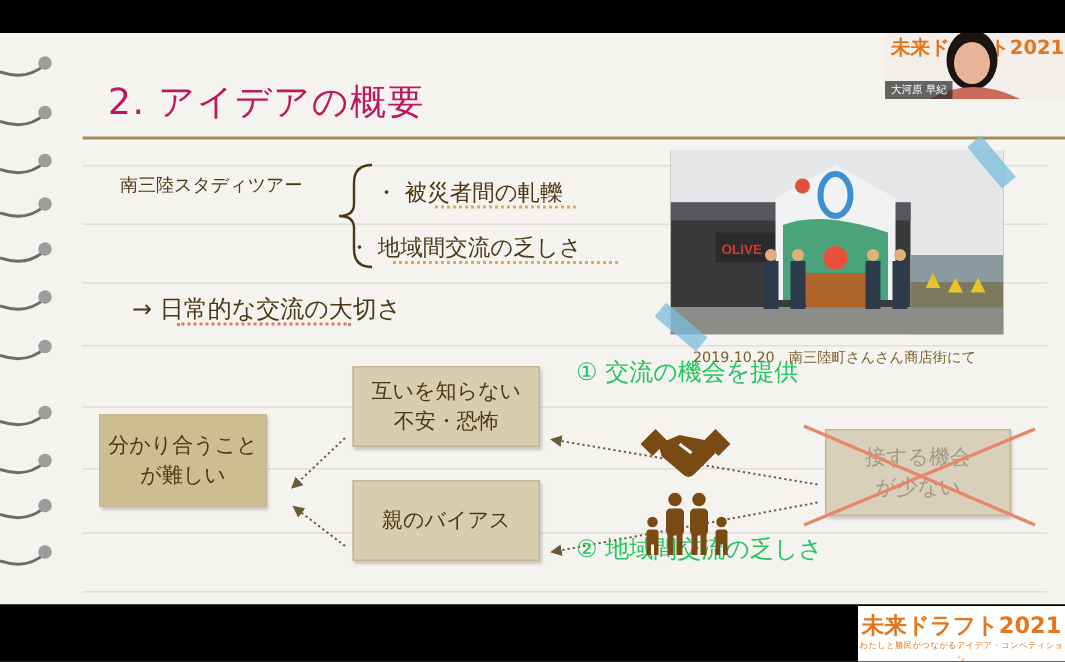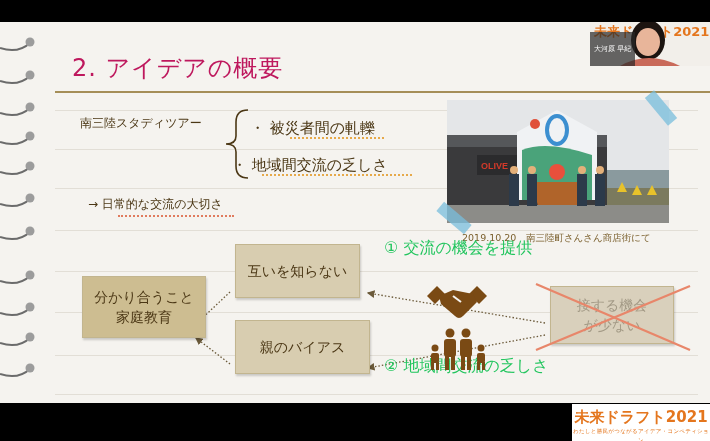--- a/index.html
+++ b/index.html
@@ -24,55 +24,55 @@
     .title-underline {
       position: absolute; left: 55px; top: 69px; width: 655px; height: 2px; background: #a58e58;
     }
 
     .tour-label { position: absolute; left: 80px; top: 115px; font-size: 12px; color: #4b3715; }
     .brace { position: absolute; left: 222px; top: 108px; width: 28px; height: 72px; }
     .bullet { position: absolute; font-size: 15px; color: #4b3715; text-align: right; }
     .bullet-1 { left: 250px; top: 97px; }
     .bullet-2 { left: 232px; top: 134px; }
     .squiggle { position: absolute; height: 3px; border-bottom: 2px dotted #e6a94a; }
-    .conclusion { position: absolute; left: 88px; top: 174px; font-size: 12px; color: #4b3715; }
+    .conclusion { position: absolute; left: 88px; top: 174px; font-size: 16px; color: #4b3715; }
     .squiggle-red { border-bottom-color: #e07b5e; }
 
     .photo-wrap {
       position: absolute; left: 447px; top: 80px; width: 222px; height: 123px;
       background: #9aa5a8; overflow: hidden;
     }
     .photo-caption {
       position: absolute; left: 462px; top: 212px; font-size: 9.5px; color: #7a5f2c; text-align: center;
     }
     .tape { position: absolute; width: 36px; height: 12px; background: rgba(120,190,220,0.75); }
 
     .card {
       position: absolute; background: #d8cdb0; border: 1px solid #c2b58f;
       box-shadow: 1px 2px 2px rgba(0,0,0,0.18);
       display: flex; align-items: center; justify-content: center; text-align: center;
       font-size: 14px; line-height: 20px; color: #4b3715;
     }
-    .card-main { left: 82px; top: 276px; width: 124px; height: 62px; background: #cdbd91; }
+    .card-main { left: 66px; top: 276px; width: 112px; height: 62px; background: #cdbd91; }
     .card-fear { left: 235px; top: 244px; width: 125px; height: 54px; }
-    .card-bias { left: 235px; top: 320px; width: 135px; height: 54px; }
+    .card-bias { left: 235px; top: 320px; width: 125px; height: 54px; }
     .card-crossed { left: 550px; top: 286px; width: 124px; height: 58px; color: #a39a86; background: #d9d0bc; }
 
     .step { position: absolute; font-size: 16px; color: #22c55e; }
     .step-1 { left: 384px; top: 238px; }
     .step-2 { left: 384px; top: 356px; }
 
     .diagram-svg { position: absolute; left: 0; top: 22px; width: 710px; height: 381px; pointer-events: none; }
 
     .webcam {
       position: absolute; left: 590px; top: 22px; width: 120px; height: 44px;
       background: #f4f1ec; overflow: hidden;
     }
     .webcam-name {
-      position: absolute; left: 0; bottom: 0; padding: 12px 4px;
+      position: absolute; left: 0; bottom: 0; padding: 1px 4px;
       background: rgba(40,40,40,0.7); color: #fff; font-size: 7px;
     }
 
     .logo {
       position: absolute; left: 572px; top: 404px; width: 138px; height: 37px;
       background: #ffffff; text-align: center;
     }
     .logo-main { font-size: 15px; font-weight: bold; color: #e4761e; line-height: 20px; padding-top: 3px; }
     .logo-sub { font-size: 5.5px; color: #e4761e; line-height: 9px; letter-spacing: 0.3px; }
   </style>
@@ -198,26 +198,27 @@
   </defs>
   <line x1="230" y1="270" x2="195" y2="303" stroke="#6b5a3a" stroke-width="1.3" stroke-dasharray="1.5 2" marker-end="url(#arrowhead)"></line>
   <line x1="230" y1="342" x2="196" y2="316" stroke="#6b5a3a" stroke-width="1.3" stroke-dasharray="1.5 2" marker-end="url(#arrowhead)"></line>
   <line x1="545" y1="301" x2="368" y2="271" stroke="#6b5a3a" stroke-width="1.3" stroke-dasharray="1.5 2" marker-end="url(#arrowhead)"></line>
   <line x1="545" y1="313" x2="368" y2="346" stroke="#6b5a3a" stroke-width="1.3" stroke-dasharray="1.5 2" marker-end="url(#arrowhead)"></line>
 </svg>
 
 <div class="card card-main">
   <div>
       <div>分かり合うこと</div>
-      <div>家庭教育</div>
+      <div>が難しい</div>
     </div>
 </div>
 <div class="card card-fear">
   <div>
       <div>互いを知らない</div>
+      <div>不安・恐怖</div>
     </div>
 </div>
 <div class="card card-bias">
   <div>
       <div>親のバイアス</div>
     </div>
 </div>
 <div class="card card-crossed">
   <div>
       <div>接する機会</div>

